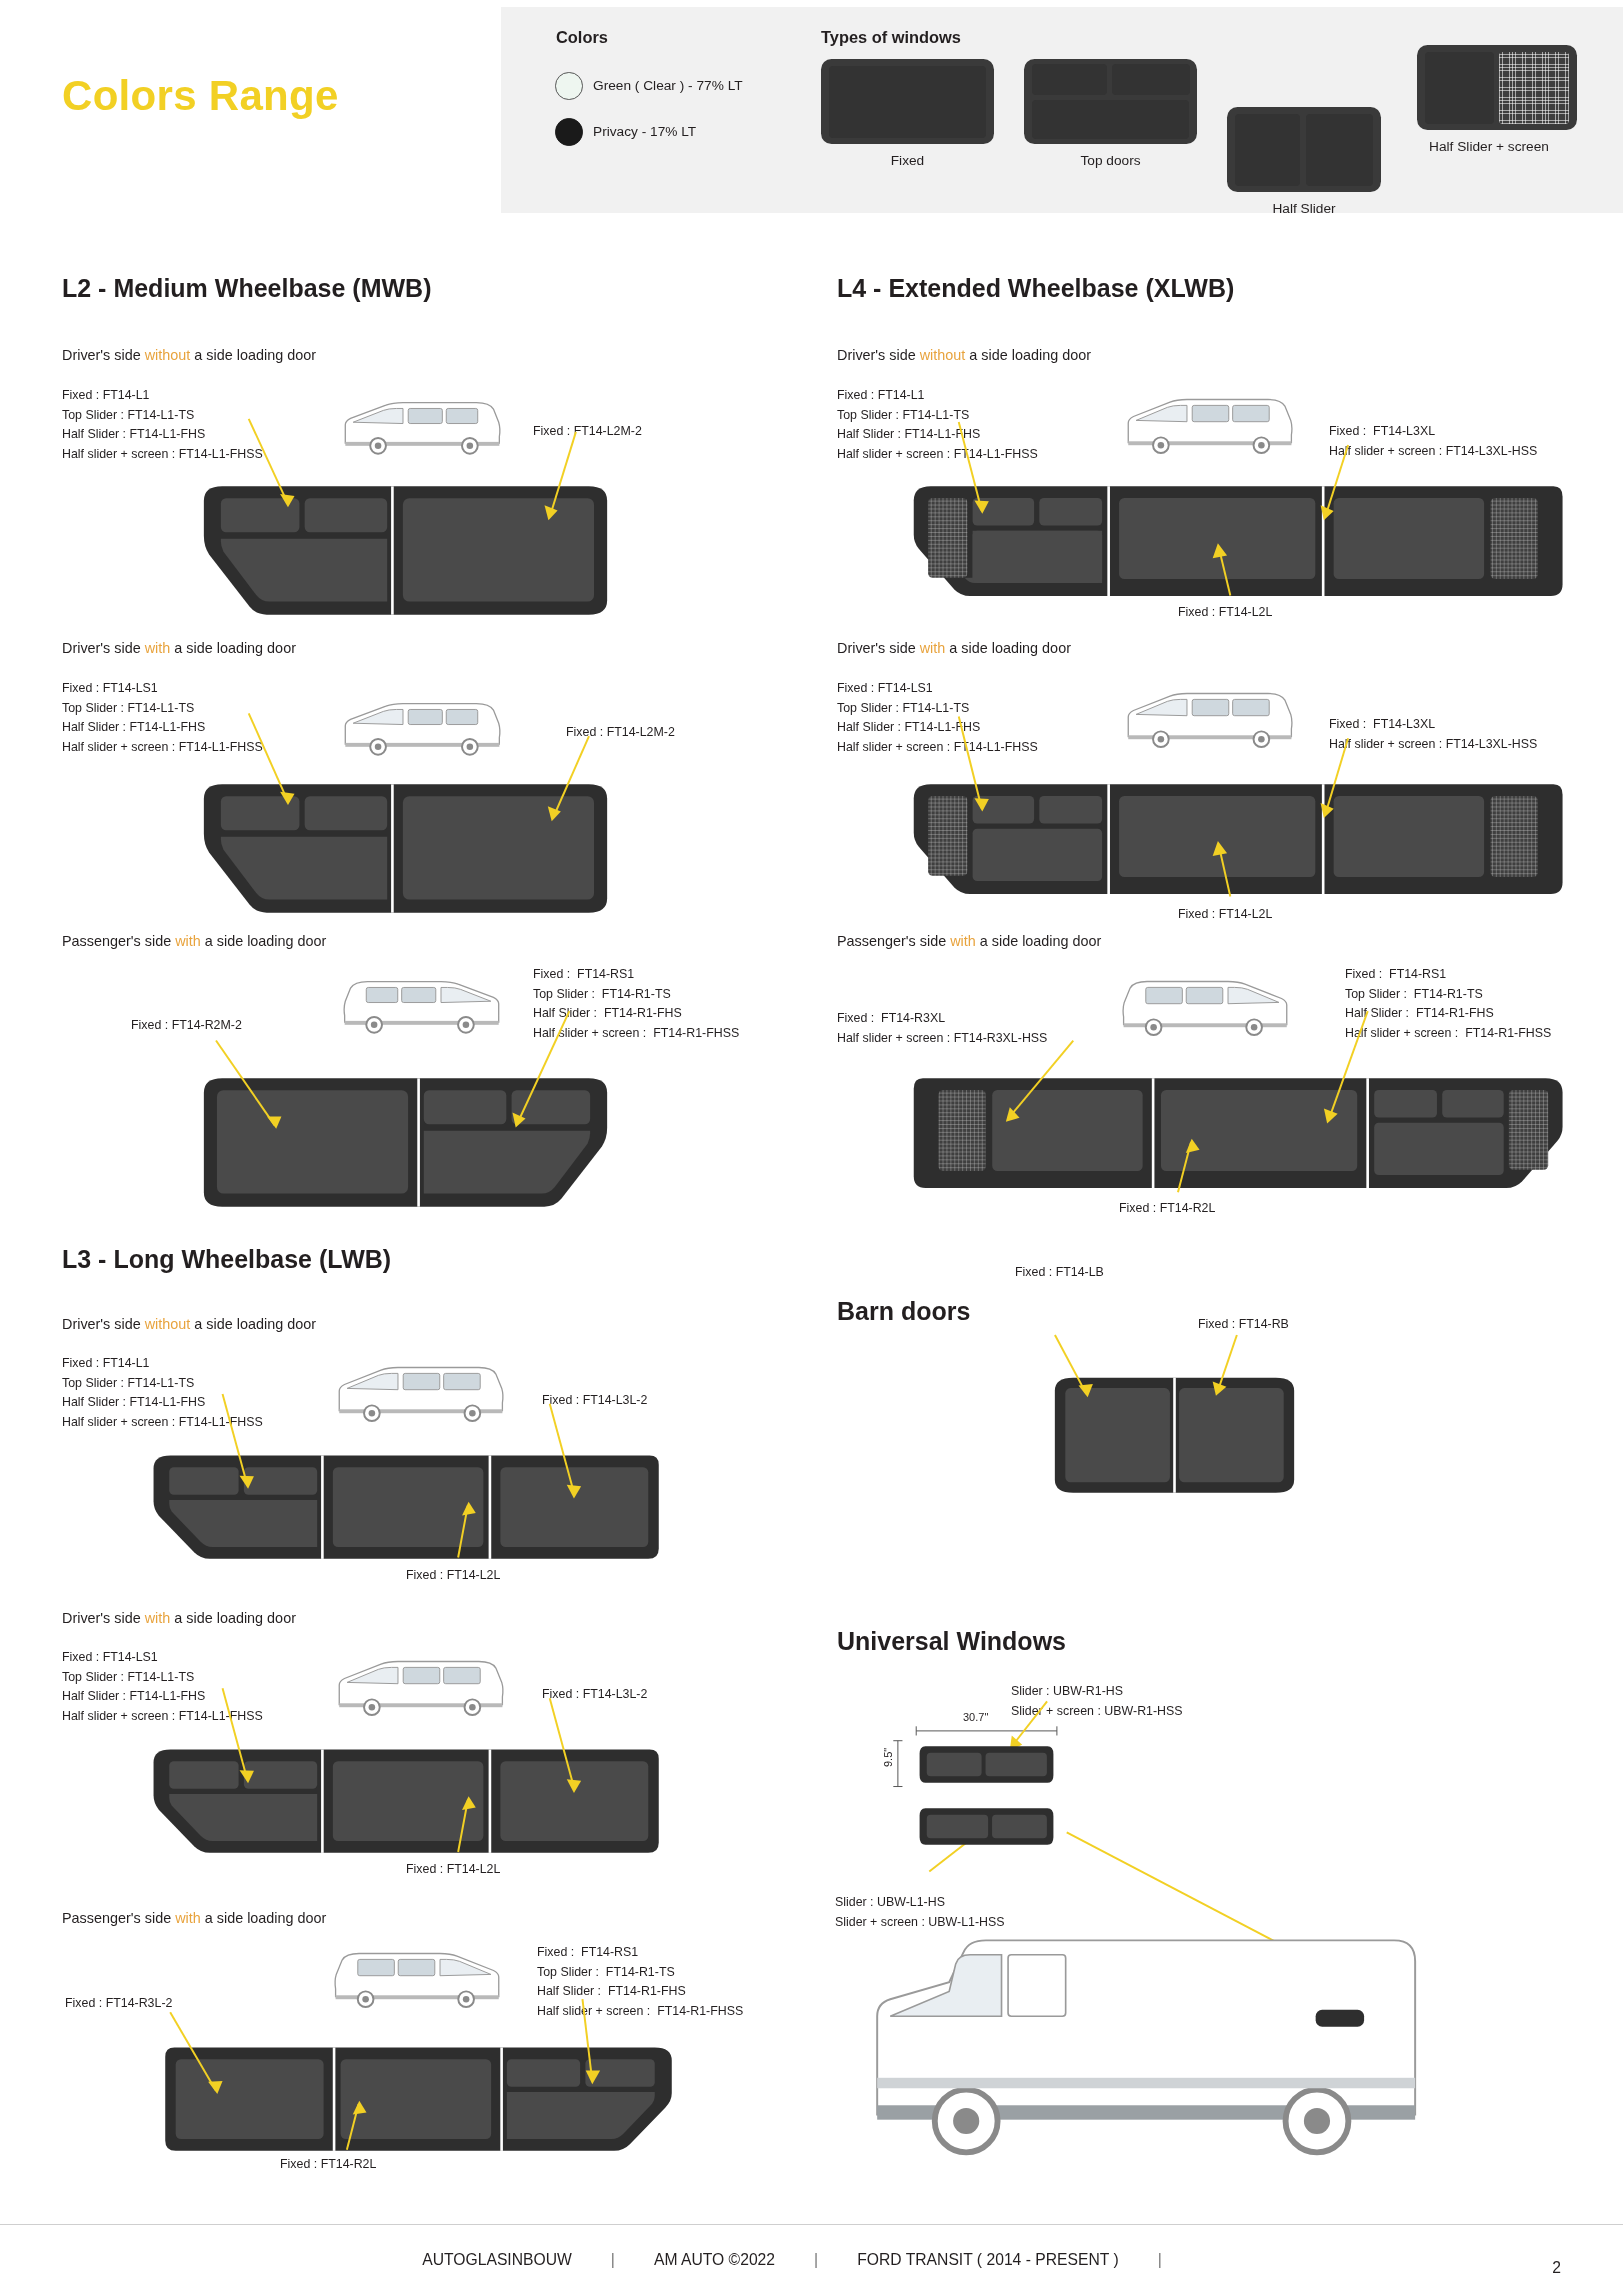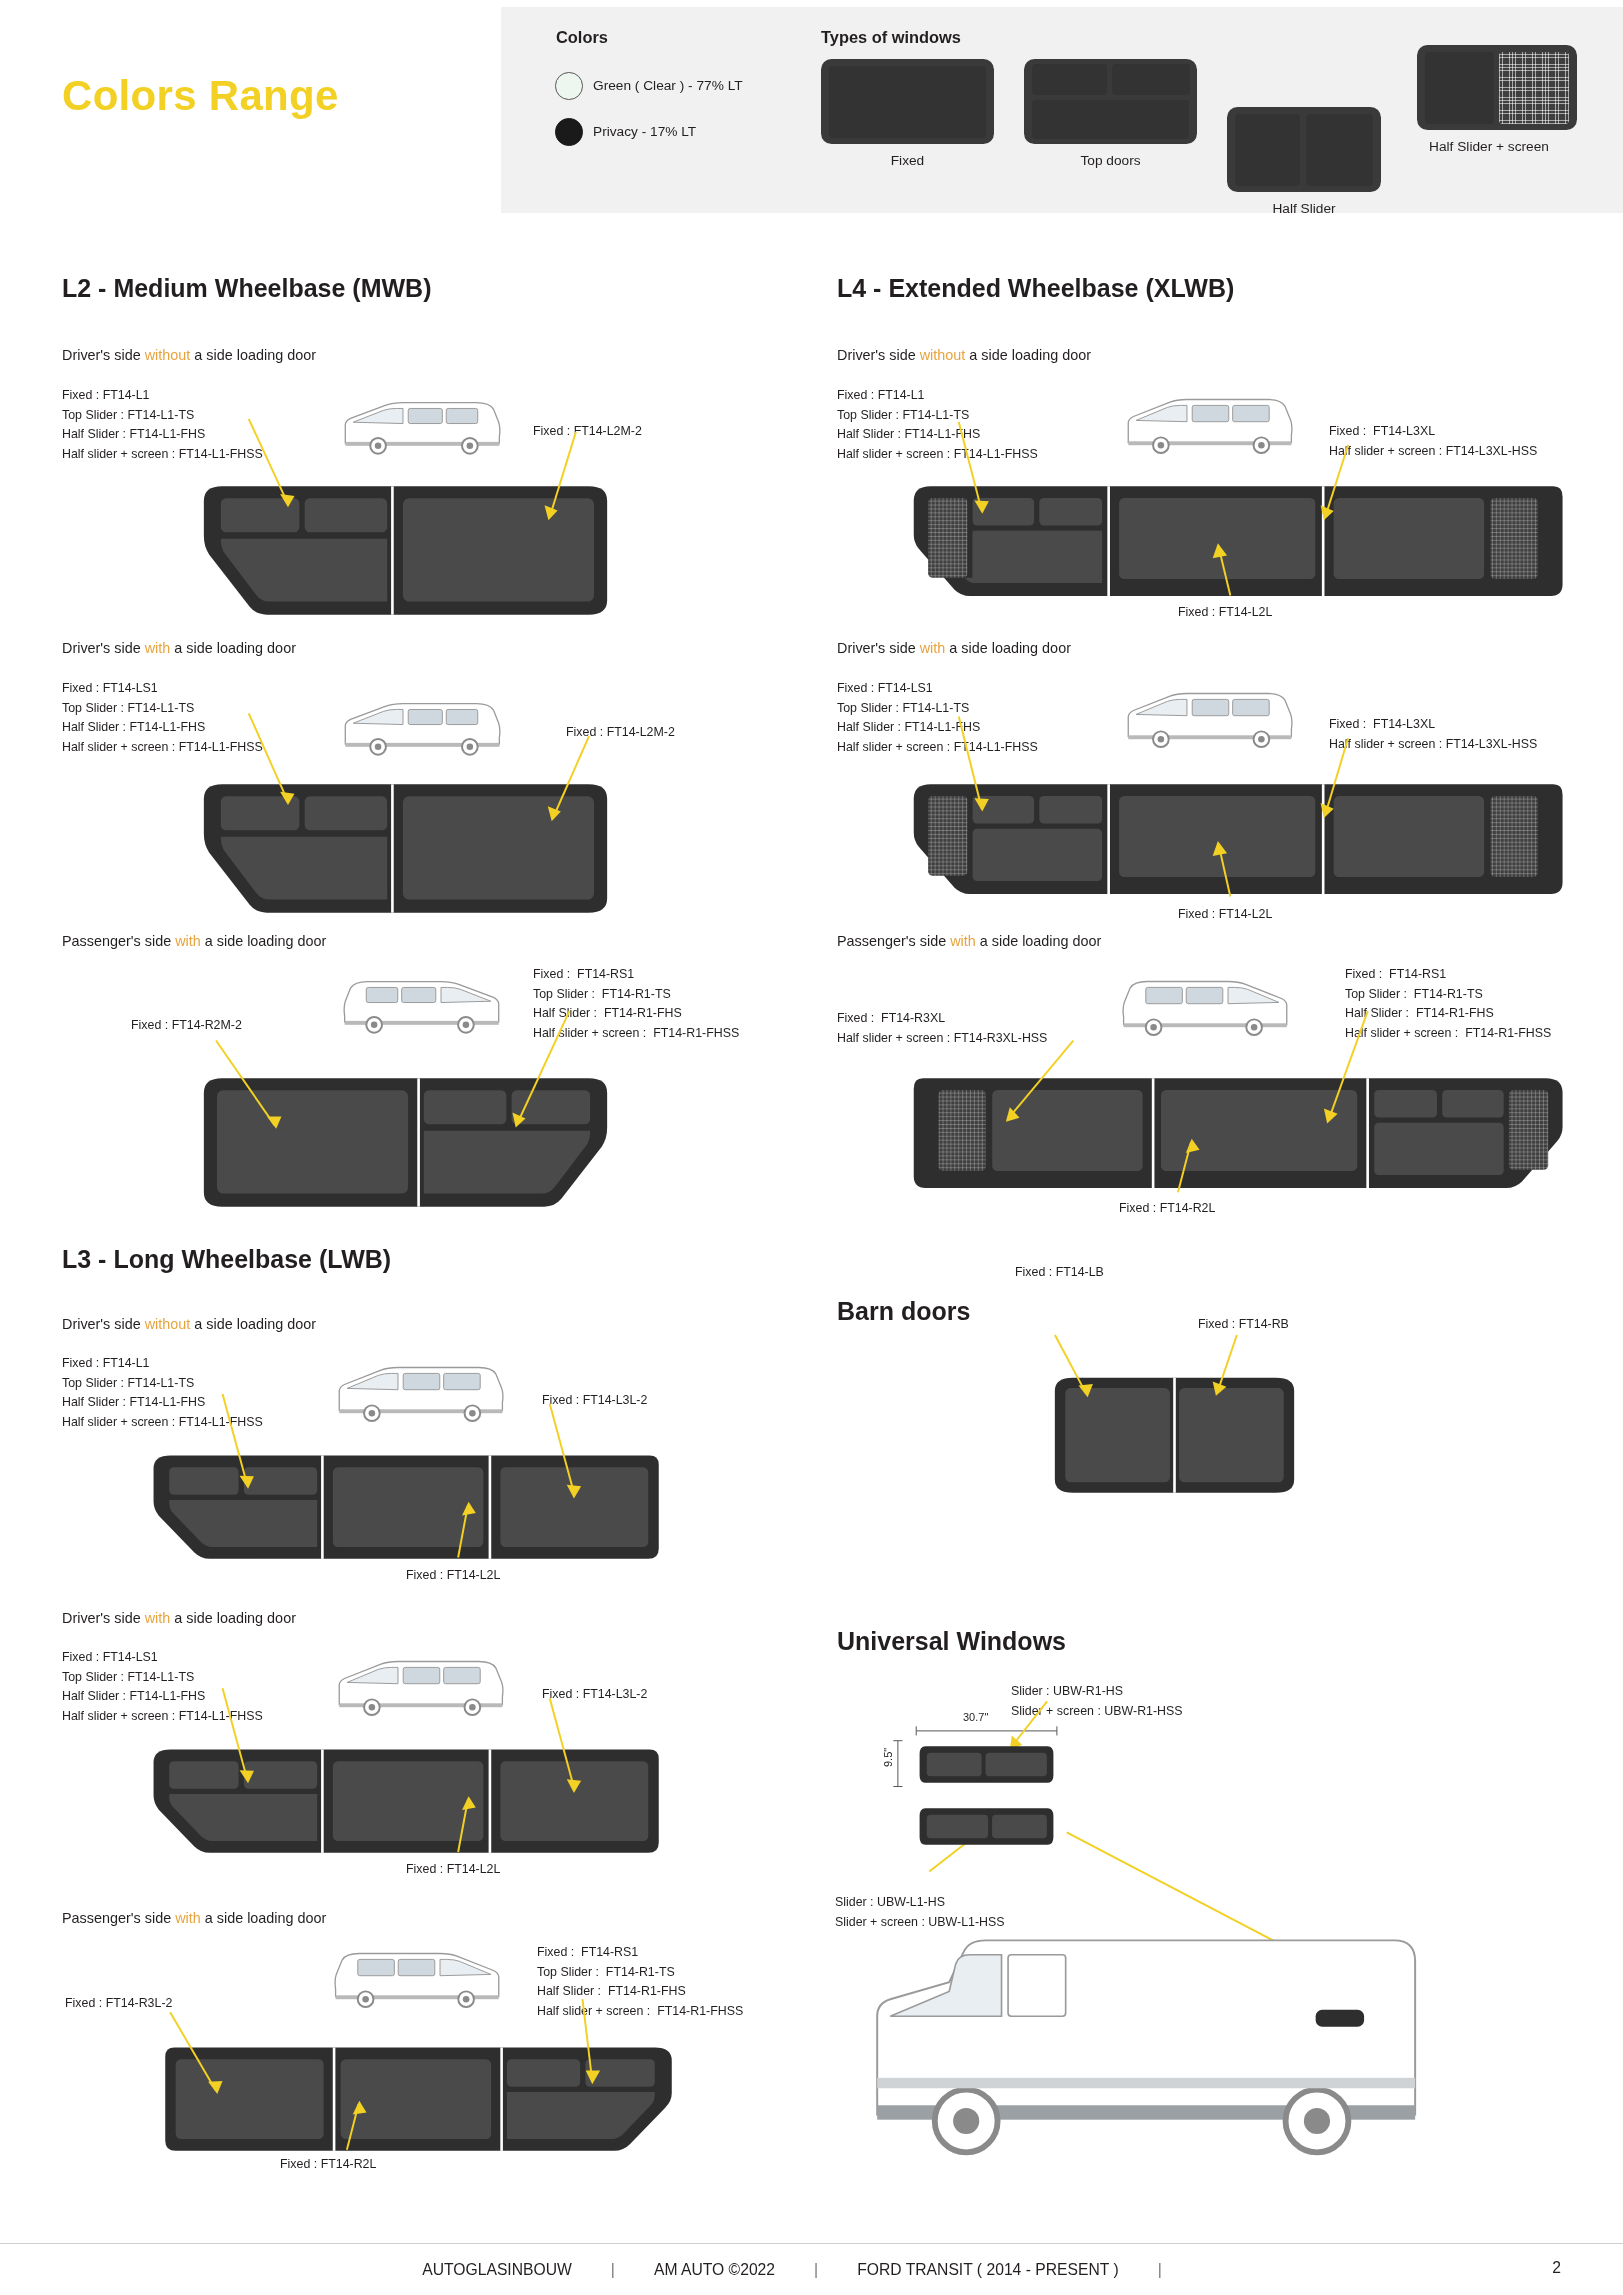--- a/index.html
+++ b/index.html
@@ -59,21 +59,21 @@
 
   
   .van { position:absolute; }
   .van svg { display:block; }
 
   
   .arrows { position:absolute; inset:0; pointer-events:none; }
 
   
   .footer {
-    position:absolute; left:0; right:0; bottom:0; height:52px;
+    position:absolute; left:0; right:0; bottom:0; height:71px;
     border-top:0.7px solid #cfcfcf;
     display:flex; align-items:center; justify-content:center;
     font-size:15.7px; color:#231f20;
   }
   .footer .cell { padding:0 0px; }
   .footer .sep { padding:0 39px; color:#777; }
   .pageno { position:absolute; right:62px; bottom:18.3px; font-size:15.7px; }
 
   .grp { position:absolute; }
 </style>

